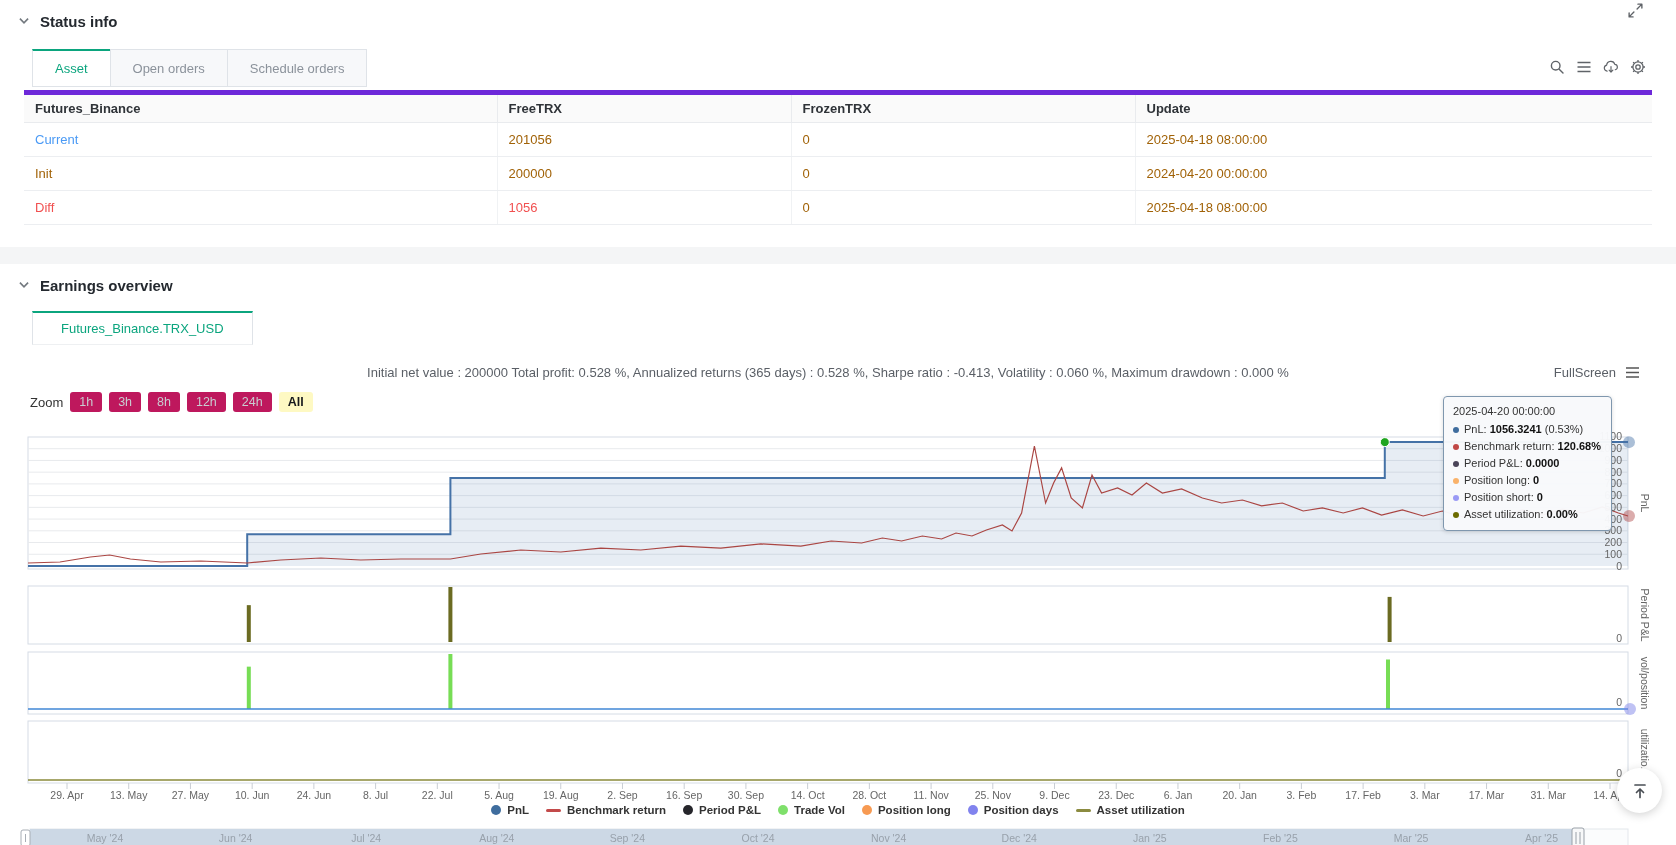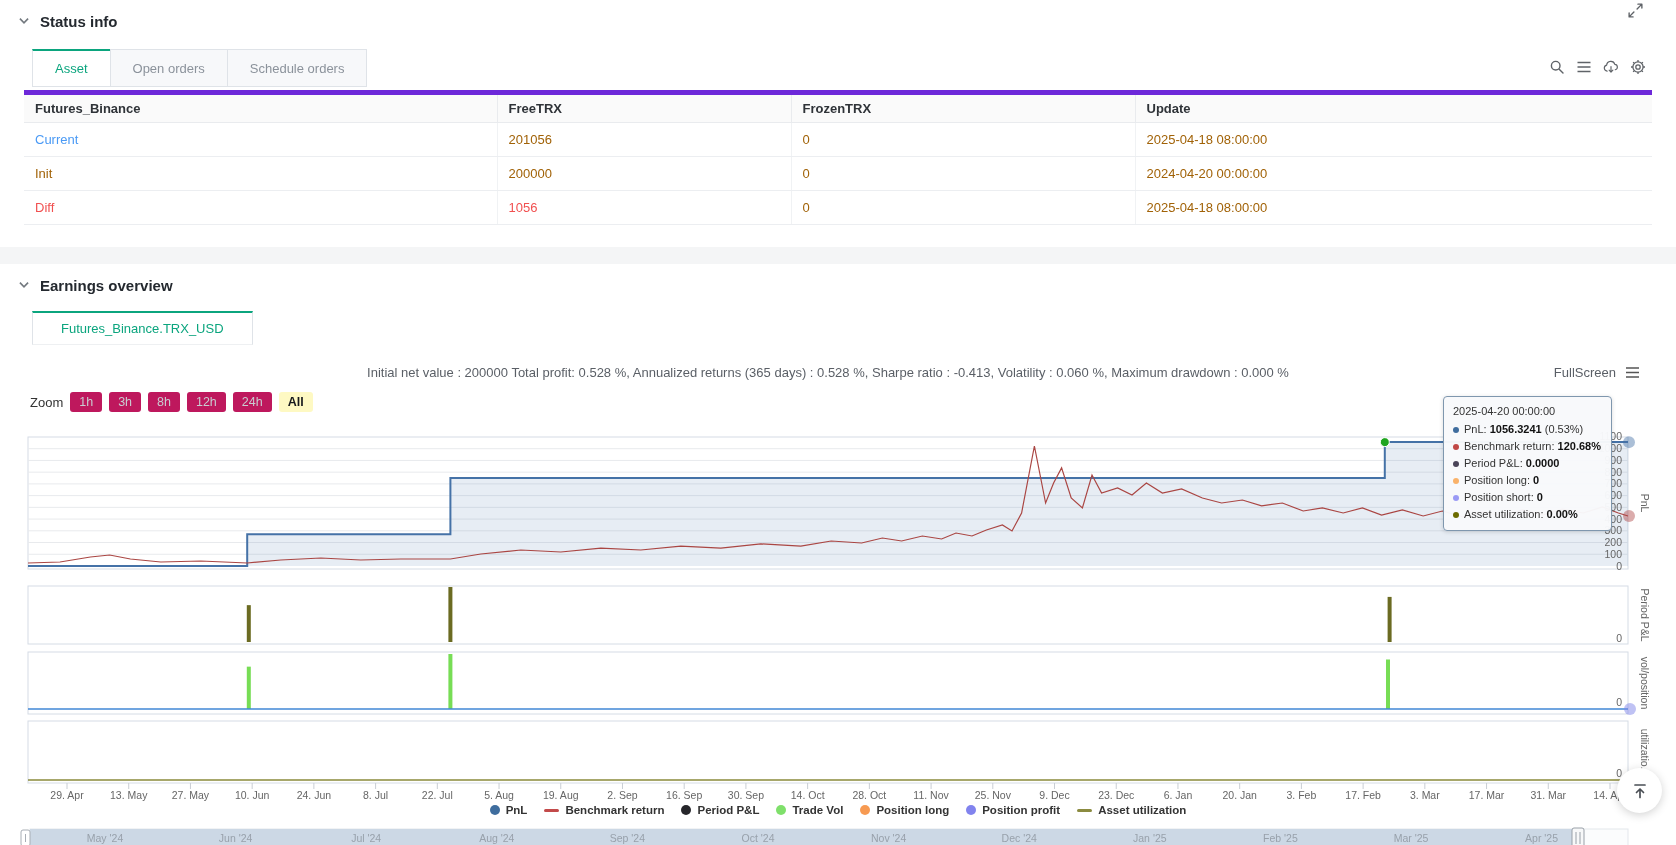--- a/index.html
+++ b/index.html
@@ -376,21 +376,21 @@
           <div class="lg-item">
             <span class="lg-dot" style="background:#7fe06b"></span>
             <span>Trade Vol</span>
           </div>
           <div class="lg-item">
             <span class="lg-dot" style="background:#f79a52"></span>
             <span>Position long</span>
           </div>
           <div class="lg-item">
             <span class="lg-dot" style="background:#8183ee"></span>
-            <span>Position profit</span>
+            <span>Position days</span>
           </div>
           <div class="lg-item">
             <span class="lg-line" style="background:#8b8b40"></span>
             <span>Asset utilization</span>
           </div>
         </div>
 
       <div class="backtop">
         <svg viewBox="0 0 20 20" fill="none" stroke="#4a4f55" stroke-width="1.7" stroke-linecap="round" stroke-linejoin="round">
           <path d="M5 4 H15 M10 8 V16.5 M6.5 11.5 L10 8 L13.5 11.5"></path>

